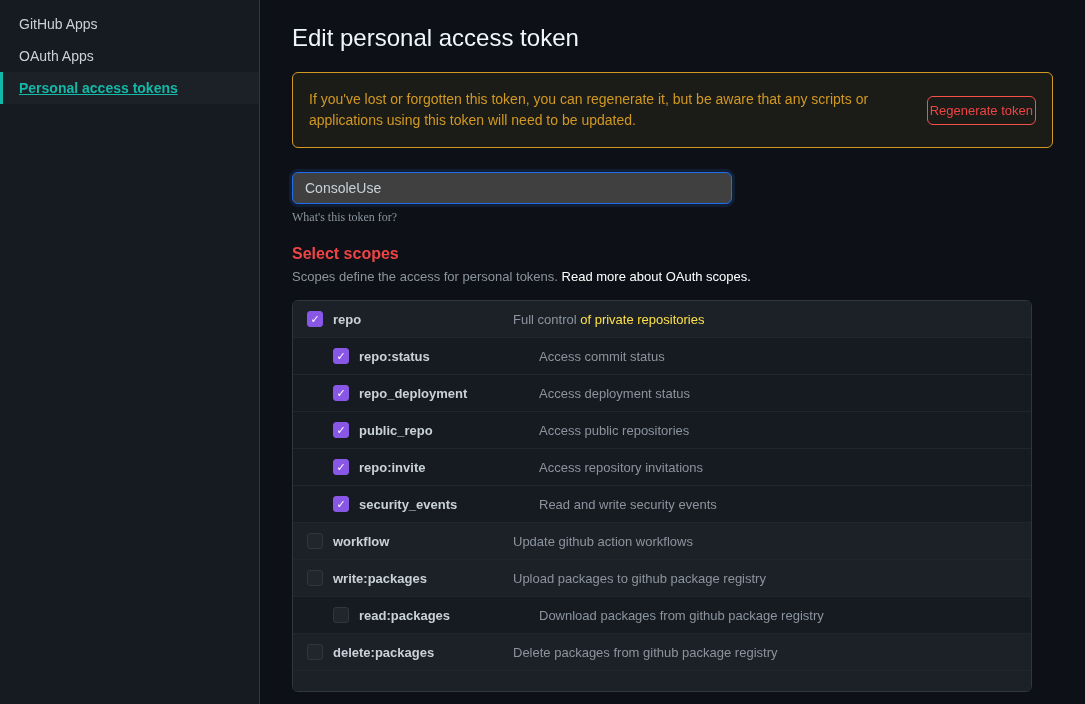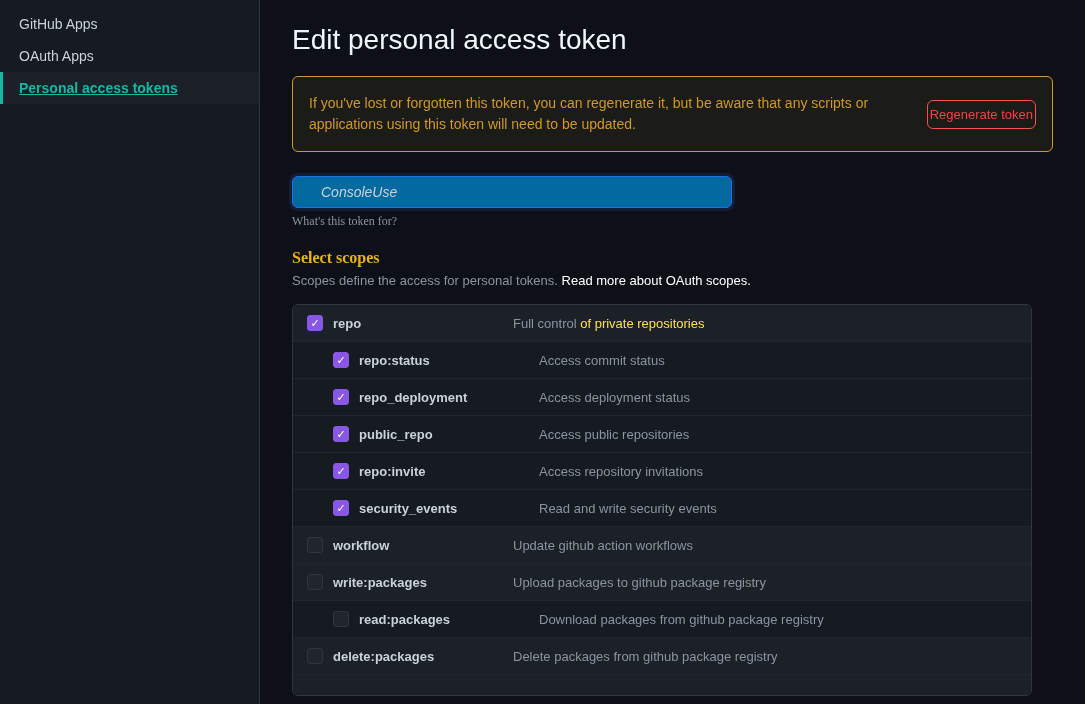--- a/index.html
+++ b/index.html
@@ -34,21 +34,21 @@
       font-weight: 600;
       text-decoration: underline;
     }
     
     .main-content {
       flex: 1;
       padding: 24px 32px;
       overflow-y: auto;
     }
     .page-title {
-      font-size: 28px;
+      font-size: 24px;
       font-weight: 300;
       color: #f0f6fc;
       margin-bottom: 20px;
     }
     
     .warning-box {
       border: 1px solid #d29922;
       border-radius: 6px;
       background-color: rgba(210, 153, 34, 0.08);
       padding: 16px;
@@ -81,43 +81,41 @@
     .form-label {
       display: block;
       font-weight: 600;
       color: #f0f6fc;
       margin-bottom: 8px;
       font-size: 14px;
     }
     .form-input {
       width: 100%;
       max-width: 440px;
-      background-color: #0369a1;
+      background-color: #404040;
       border: 1px solid #1f6feb;
       border-radius: 6px;
-      padding: 7px 28px;
+      padding: 7px 12px;
       color: #c9d1d9;
       font-size: 14px;
       outline: none;
       box-shadow: 0 0 0 3px rgba(31, 111, 235, 0.15);
-      font-style: italic;
     }
     .form-hint {
       color: #8b949e;
       font-size: 12px;
       margin-top: 6px;
       font-family: Liberation Serif, serif;
     }
     
     .section-title {
       font-size: 16px;
       font-weight: 600;
-      color: #eab308;
+      color: #ef4444;
       margin-bottom: 6px;
-      font-family: Liberation Serif, serif;
     }
     .section-desc {
       color: #8b949e;
       font-size: 13px;
       margin-bottom: 16px;
     }
     .section-desc a {
       color: #ffffff;
       text-decoration: none;
     }

